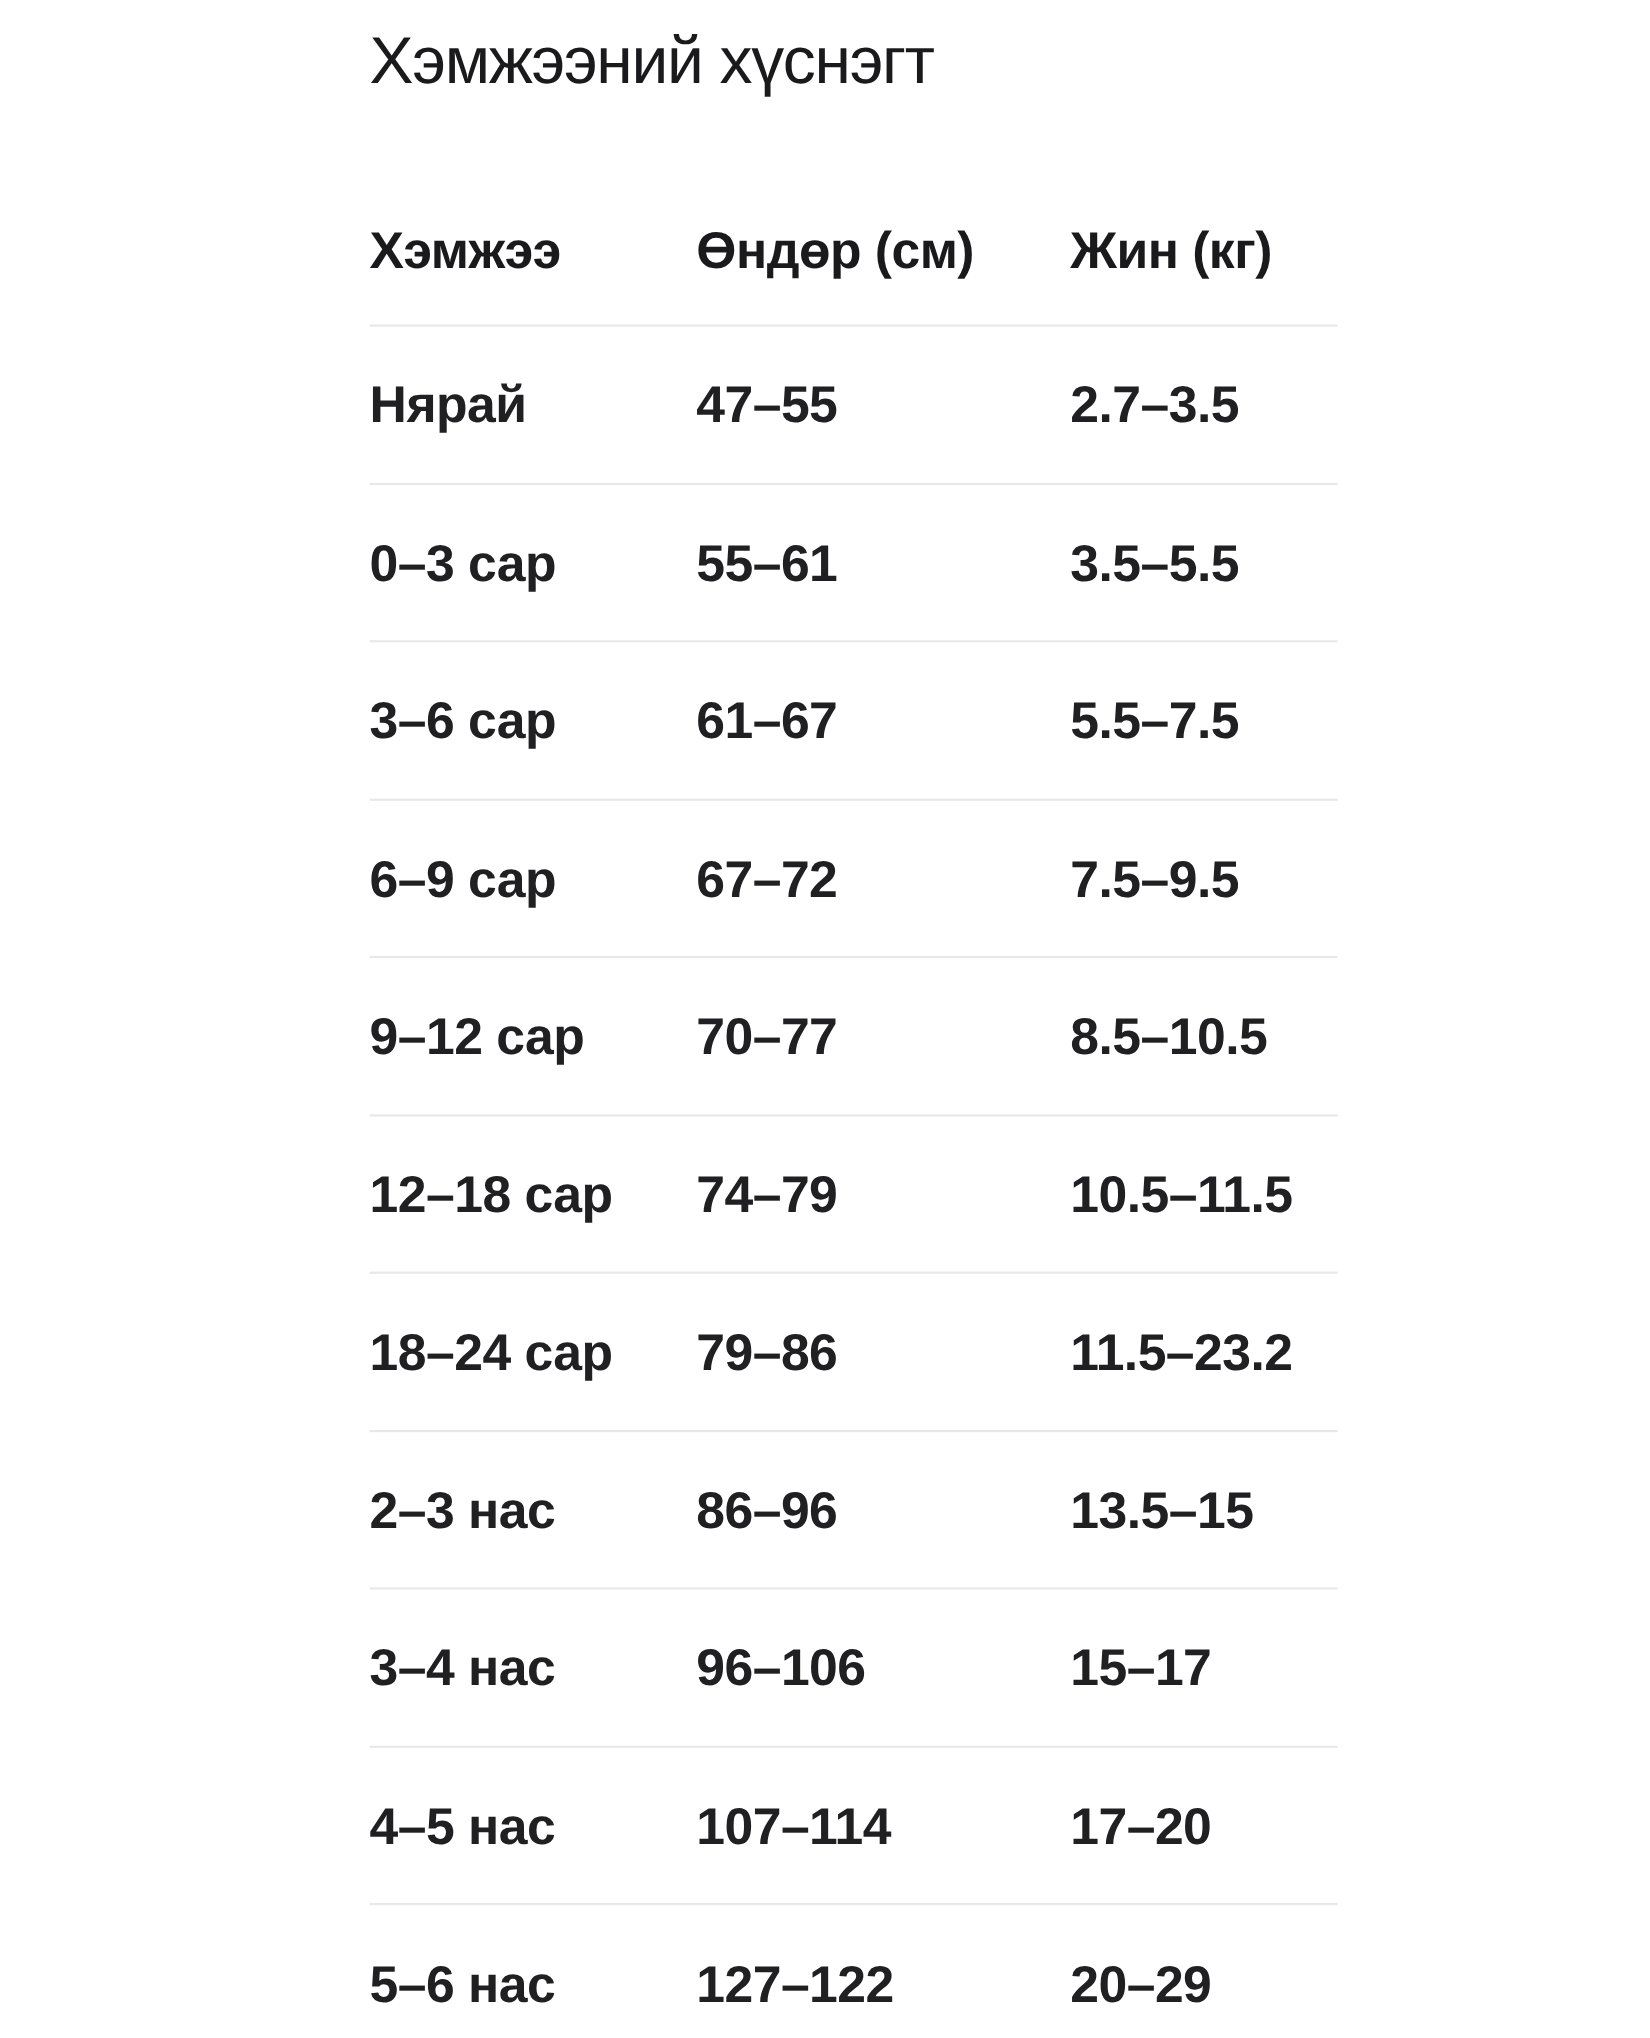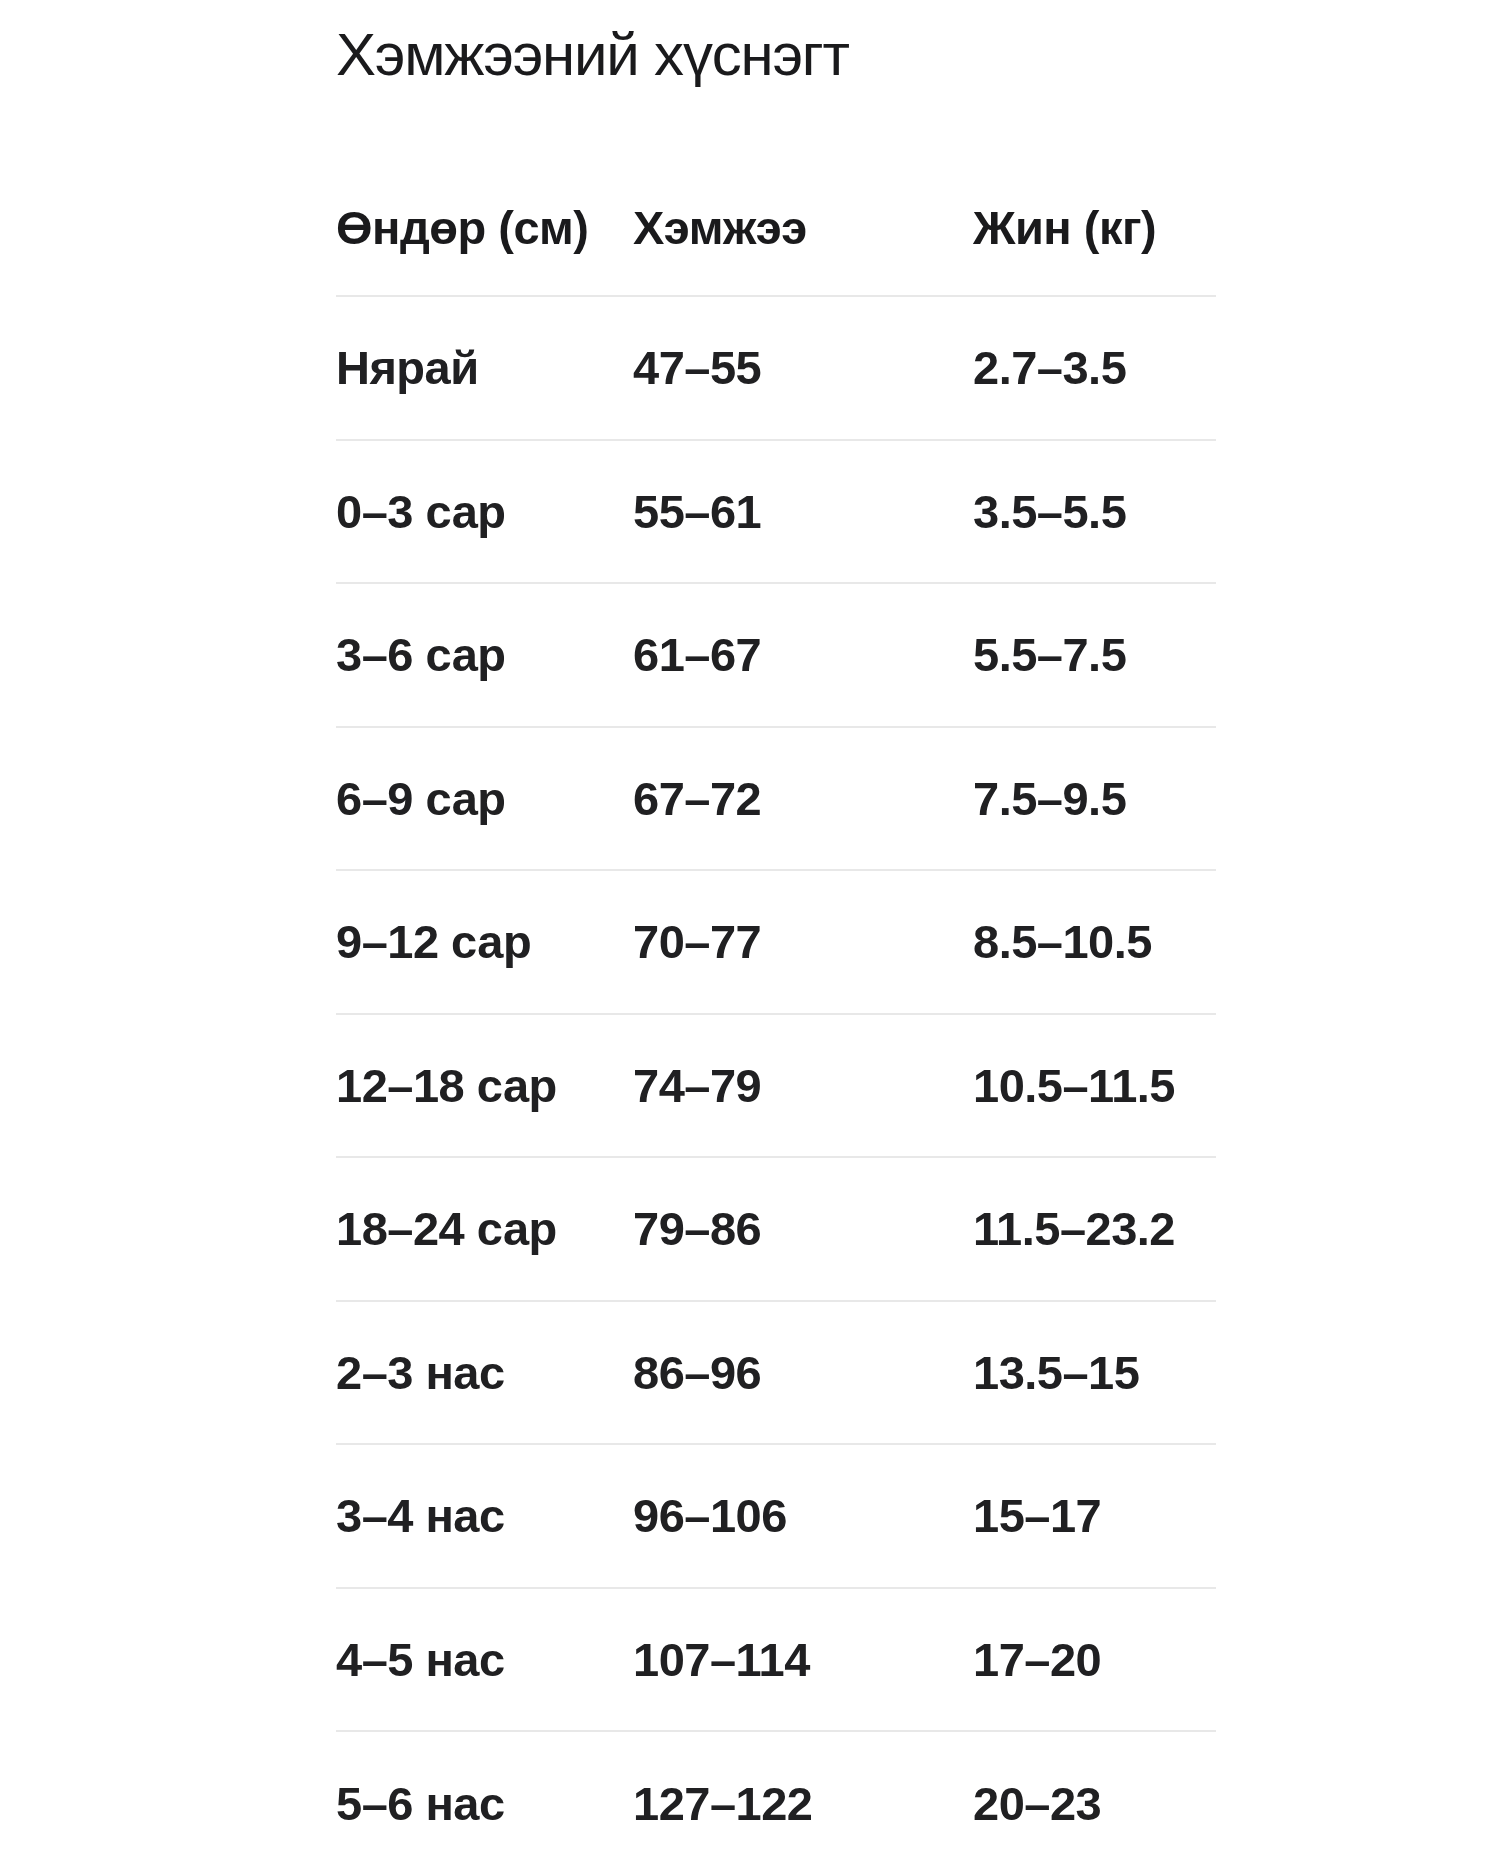--- a/index.html
+++ b/index.html
@@ -67,22 +67,22 @@
 </head>
 <body>
 
 <div class="content">
 
   <h1 class="page-title">Хэмжээний хүснэгт</h1>
 
   <div class="size-table">
 
     <div class="thead">
+      <div class="cell">Хэмжээ</div>
       <div class="cell">Өндөр (см)</div>
-      <div class="cell">Хэмжээ</div>
       <div class="cell">Жин (кг)</div>
     </div>
 
     <div>
         <div class="trow">
           <div class="cell">Нярай</div>
           <div class="cell">47–55</div>
           <div class="cell">2.7–3.5</div>
         </div>
         <div class="trow">
@@ -126,18 +126,18 @@
           <div class="cell">15–17</div>
         </div>
         <div class="trow">
           <div class="cell">4–5 нас</div>
           <div class="cell">107–114</div>
           <div class="cell">17–20</div>
         </div>
         <div class="trow">
           <div class="cell">5–6 нас</div>
           <div class="cell">127–122</div>
-          <div class="cell">20–23</div>
+          <div class="cell">20–29</div>
         </div>
       </div>
 
   </div>
 </div>
 
 </body></html>

